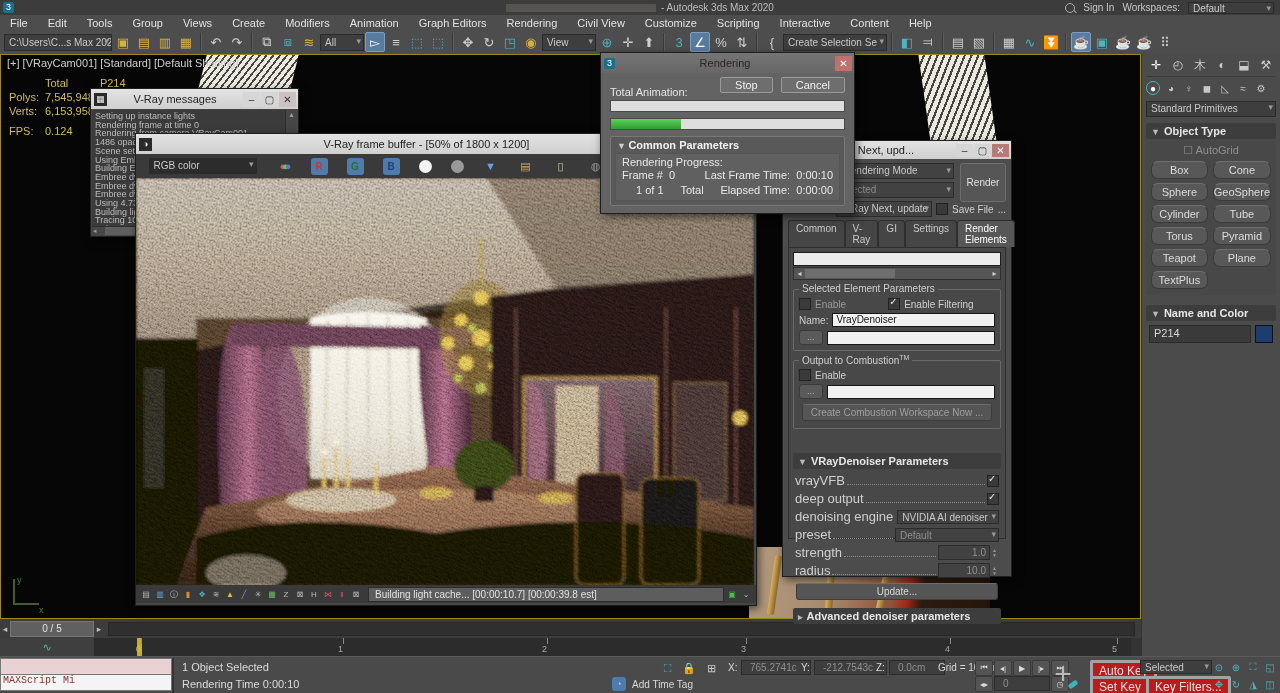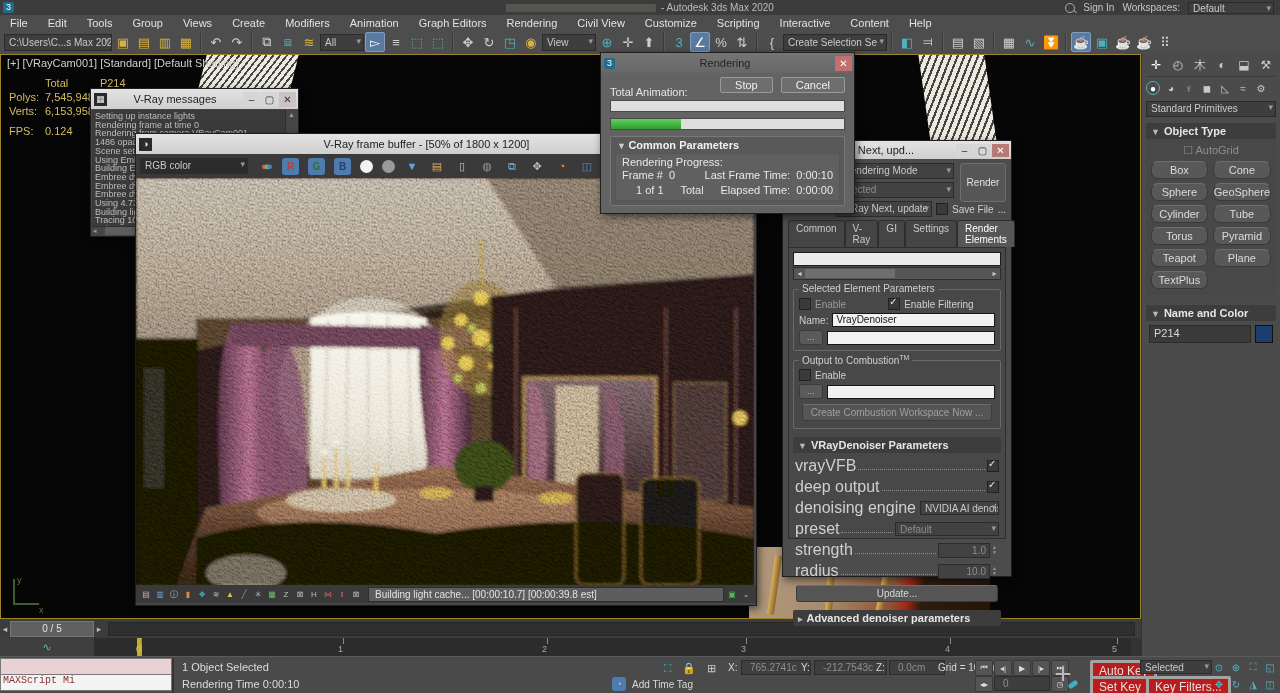--- a/index.html
+++ b/index.html
@@ -77,21 +77,21 @@
 
   
   .msgbody{position:absolute;left:1px;top:21px;right:1px;bottom:1px;background:#3b3b3b;overflow:hidden;}
   .msglines{position:absolute;left:3px;top:2px;font-size:9px;line-height:8.7px;color:#bdbdbd;white-space:nowrap;}
   .vsb{position:absolute;right:0;top:0;width:11px;bottom:8px;background:#464646;border-left:1px solid #2e2e2e;}
   .vsb .a{height:10px;text-align:center;font-size:7px;color:#999;line-height:10px;}
   .hsb{position:absolute;left:0;right:11px;bottom:0;height:8px;background:#464646;border-top:1px solid #2e2e2e;display:flex;}
   .hsb .th{width:40px;background:#5e5e5e;margin-left:8px;}
 
   
-  .vfb-toolbar{height:24px;background:#3a3a3a;display:flex;align-items:center;gap:9px;padding:0 4px;}
+  .vfb-toolbar{height:24px;background:#3a3a3a;display:flex;align-items:center;gap:19px;padding:0 4px;justify-content:center;}
   .vfb-dd{width:108px;height:16px;background:#2c2c2c;}
   .chan{width:17px;height:17px;border-radius:3px;background:#4f7cae;color:#233;display:flex;align-items:center;justify-content:center;font-size:10px;font-weight:bold;}
   .circ{width:13px;height:13px;border-radius:50%;}
   .vfbi{width:16px;height:16px;display:flex;align-items:center;justify-content:center;font-size:11px;}
   .vfb-img{position:relative;background:#15100a;overflow:hidden;}
   .vfb-status{height:18px;background:#3a3a3a;display:flex;align-items:center;gap:2px;padding:0 4px;}
   .mi{width:12px;height:12px;display:flex;align-items:center;justify-content:center;font-size:8px;color:#bbb;flex:none;}
   .vfb-stattext{background:#5d5d5d;border:1px solid #2d2d2d;color:#e2e2e2;font-size:10px;padding:0 6px;height:13px;line-height:13px;flex:1;margin-left:4px;}
 
   
@@ -127,21 +127,21 @@
   .hscroll{height:11px;background:#555;border:1px solid #2e2e2e;display:flex;align-items:center;margin-top:1px;}
   .hscroll .ar{width:11px;text-align:center;color:#ccc;font-size:8px;}
   .hscroll .th{flex:0 0 90px;height:9px;background:#6e6e6e;}
   .hscroll .sp{flex:1;}
   .grp{border:1px solid #6a6a6a;border-radius:2px;position:relative;margin-top:9px;padding:8px 5px 5px;}
   .grp>.glabel{position:absolute;top:-7px;left:5px;background:#484848;padding:0 3px;color:#cfcfcf;font-size:10px;}
   .wfld{background:#f1f1f1;border:1px solid #161616;color:#141414;font-size:10px;height:12px;line-height:12px;padding:0 3px;flex:1;}
   .dotbtn{background:#5a5a5a;border:1px solid #3a3a3a;border-radius:3px;color:#bbb;font-size:9px;padding:0 7px;height:13px;line-height:12px;flex:none;}
   .wide-btn{display:block;width:96%;margin:5px auto 2px;background:#555;border:1px solid #3c3c3c;border-top-color:#6c6c6c;border-radius:3px;color:#9f9f9f;font-size:10px;text-align:center;padding:2px 0;}
   .prow{display:flex;align-items:center;margin:3px 2px;gap:2px;}
-  .plabel{color:#cfcfcf;font-size:16px;flex:none;}
+  .plabel{color:#cfcfcf;font-size:13px;flex:none;}
   .leader{flex:1;border-bottom:1px dotted #8e8e8e;height:7px;}
   .spin{display:flex;flex:none;}
   .spin .v{width:44px;background:#424242;border:1px solid #2c2c2c;color:#8e8e8e;font-size:10px;text-align:right;padding:0 3px;height:13px;line-height:13px;}
   .spin .ar{width:9px;display:flex;flex-direction:column;justify-content:center;color:#999;font-size:5px;line-height:5px;text-align:center;}
 
   
   .timeslider{position:absolute;left:0;top:619px;width:1141px;height:19px;background:#3c3c3c;display:flex;align-items:center;}
   .ts-a{width:10px;text-align:center;color:#bbb;font-size:9px;}
   .ts-box{width:82px;height:14px;background:#606060;border:1px solid #777;color:#e3e3e3;text-align:center;font-size:10px;line-height:14px;}
   .ts-track{flex:1;height:12px;background:#2f2f2f;margin:0 6px 0 4px;border:1px solid #272727;}
@@ -683,21 +683,21 @@
           <div class="rsu-row">
             <span class="cb"></span>
             <span class="rsu-lbl">Enable</span>
           </div>
           <div class="rsu-row">
             <span class="dotbtn">...</span>
             <span class="wfld"></span>
           </div>
           <span class="wide-btn">Create Combustion Workspace Now ...</span>
         </div>
-        <div class="roll" style="margin-top:8px;background:#3d3d3d;"><span class="arr">▼</span><span>VRayDenoiser Parameters</span></div>
+        <div class="roll" style="margin-top:24px;background:#3d3d3d;"><span class="arr">▼</span><span>VRayDenoiser Parameters</span></div>
         <div style="padding:1px 0 2px;">
           <div class="prow">
             <span class="plabel">vrayVFB</span>
             <span class="leader"></span>
             <span class="cb on"></span>
           </div>
           <div class="prow">
             <span class="plabel">deep output</span>
             <span class="leader"></span>
             <span class="cb on"></span>

